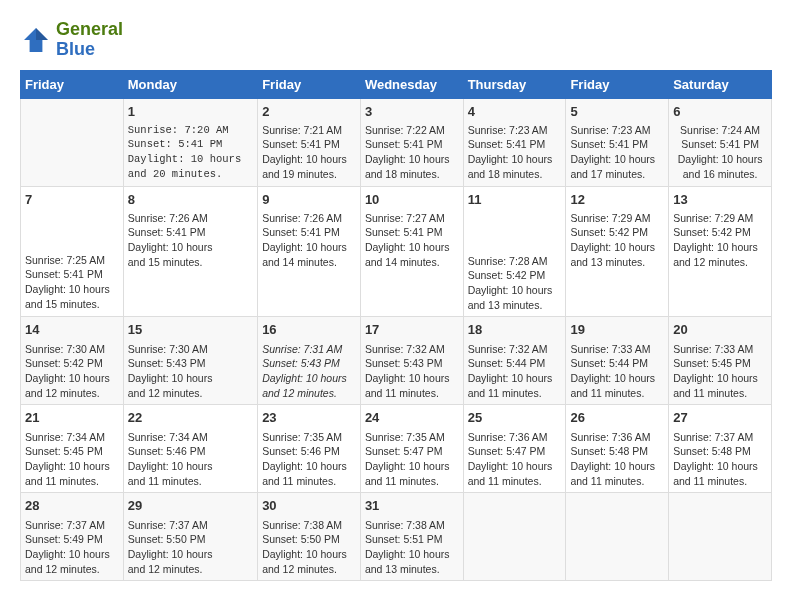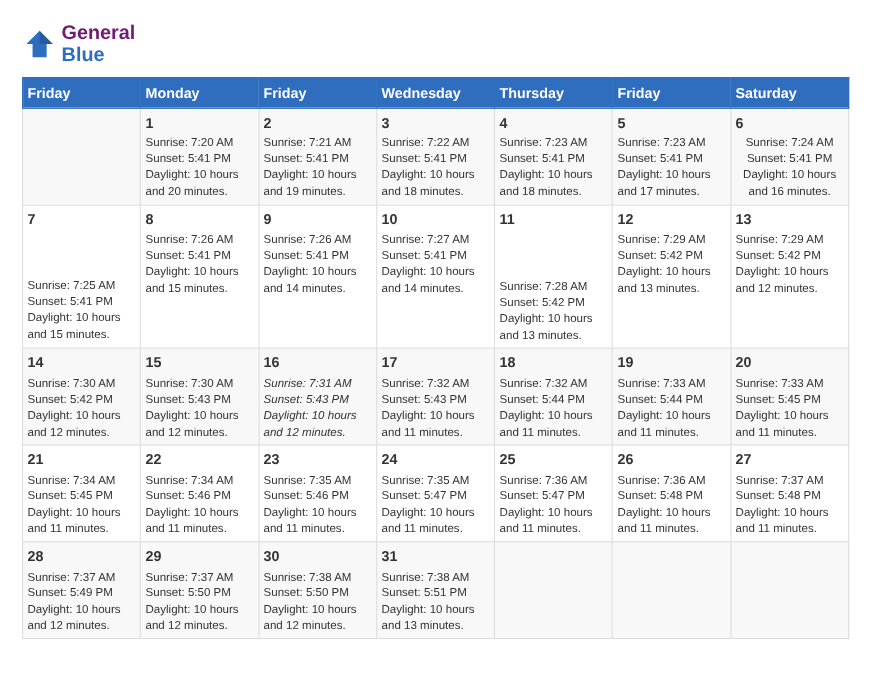--- a/index.html
+++ b/index.html
@@ -21,21 +21,21 @@
       align-items: center;
       gap: 4px;
     }
     .logo-text {
       font-size: 18px;
       font-weight: bold;
       color: #333;
       line-height: 1.1;
     }
     .logo-text span {
-      color: #701a75;
+      color: #4d7c0f;
     }
     .logo-icon {
       width: 32px;
       height: 32px;
     }
     .title-section {
       text-align: right;
     }
     .month-year {
       font-size: 32px;
@@ -118,21 +118,21 @@
         <th>Thursday</th>
         <th>Friday</th>
         <th>Saturday</th>
       </tr>
   </thead>
   <tbody id="calendar-body">
       <tr>
         <td></td>
         <td>
           <span class="day-number">1</span>
-          <div class="day-info" style="white-space: pre-line;">Sunrise: 7:20 AM
+          <div class="day-info" style="white-space: pre-line; font-family: Liberation Mono, monospace;">Sunrise: 7:20 AM
 Sunset: 5:41 PM
 Daylight: 10 hours
 and 20 minutes.</div>
         </td>
         <td>
           <span class="day-number">2</span>
           <div class="day-info" style="white-space: pre-line;">Sunrise: 7:21 AM
 Sunset: 5:41 PM
 Daylight: 10 hours
 and 19 minutes.</div>

